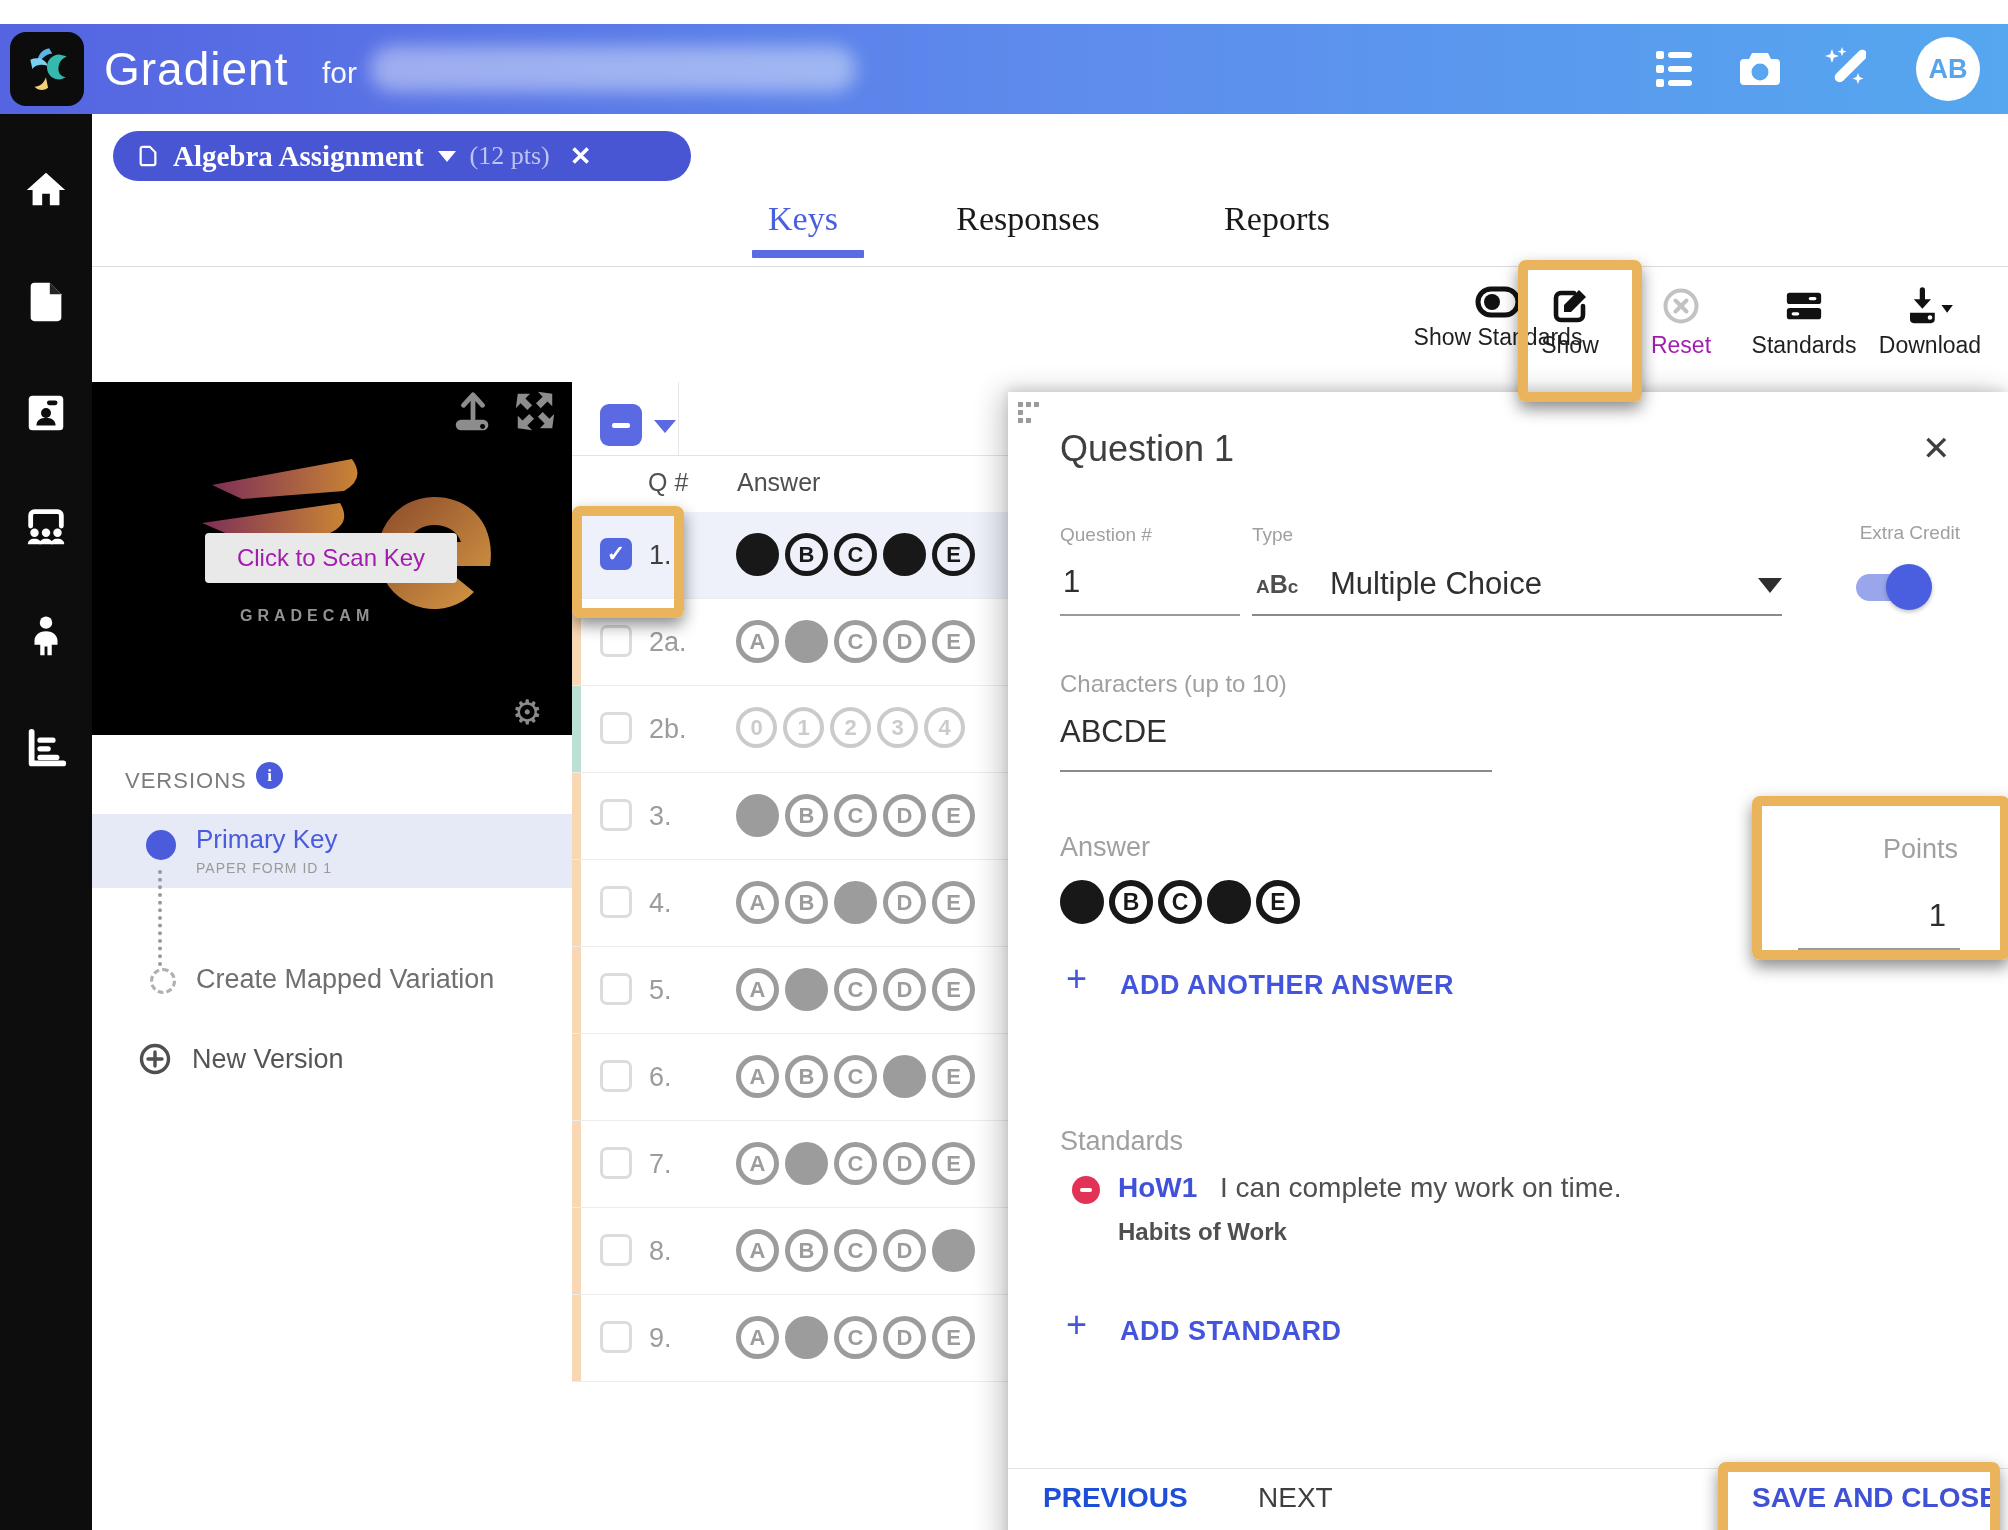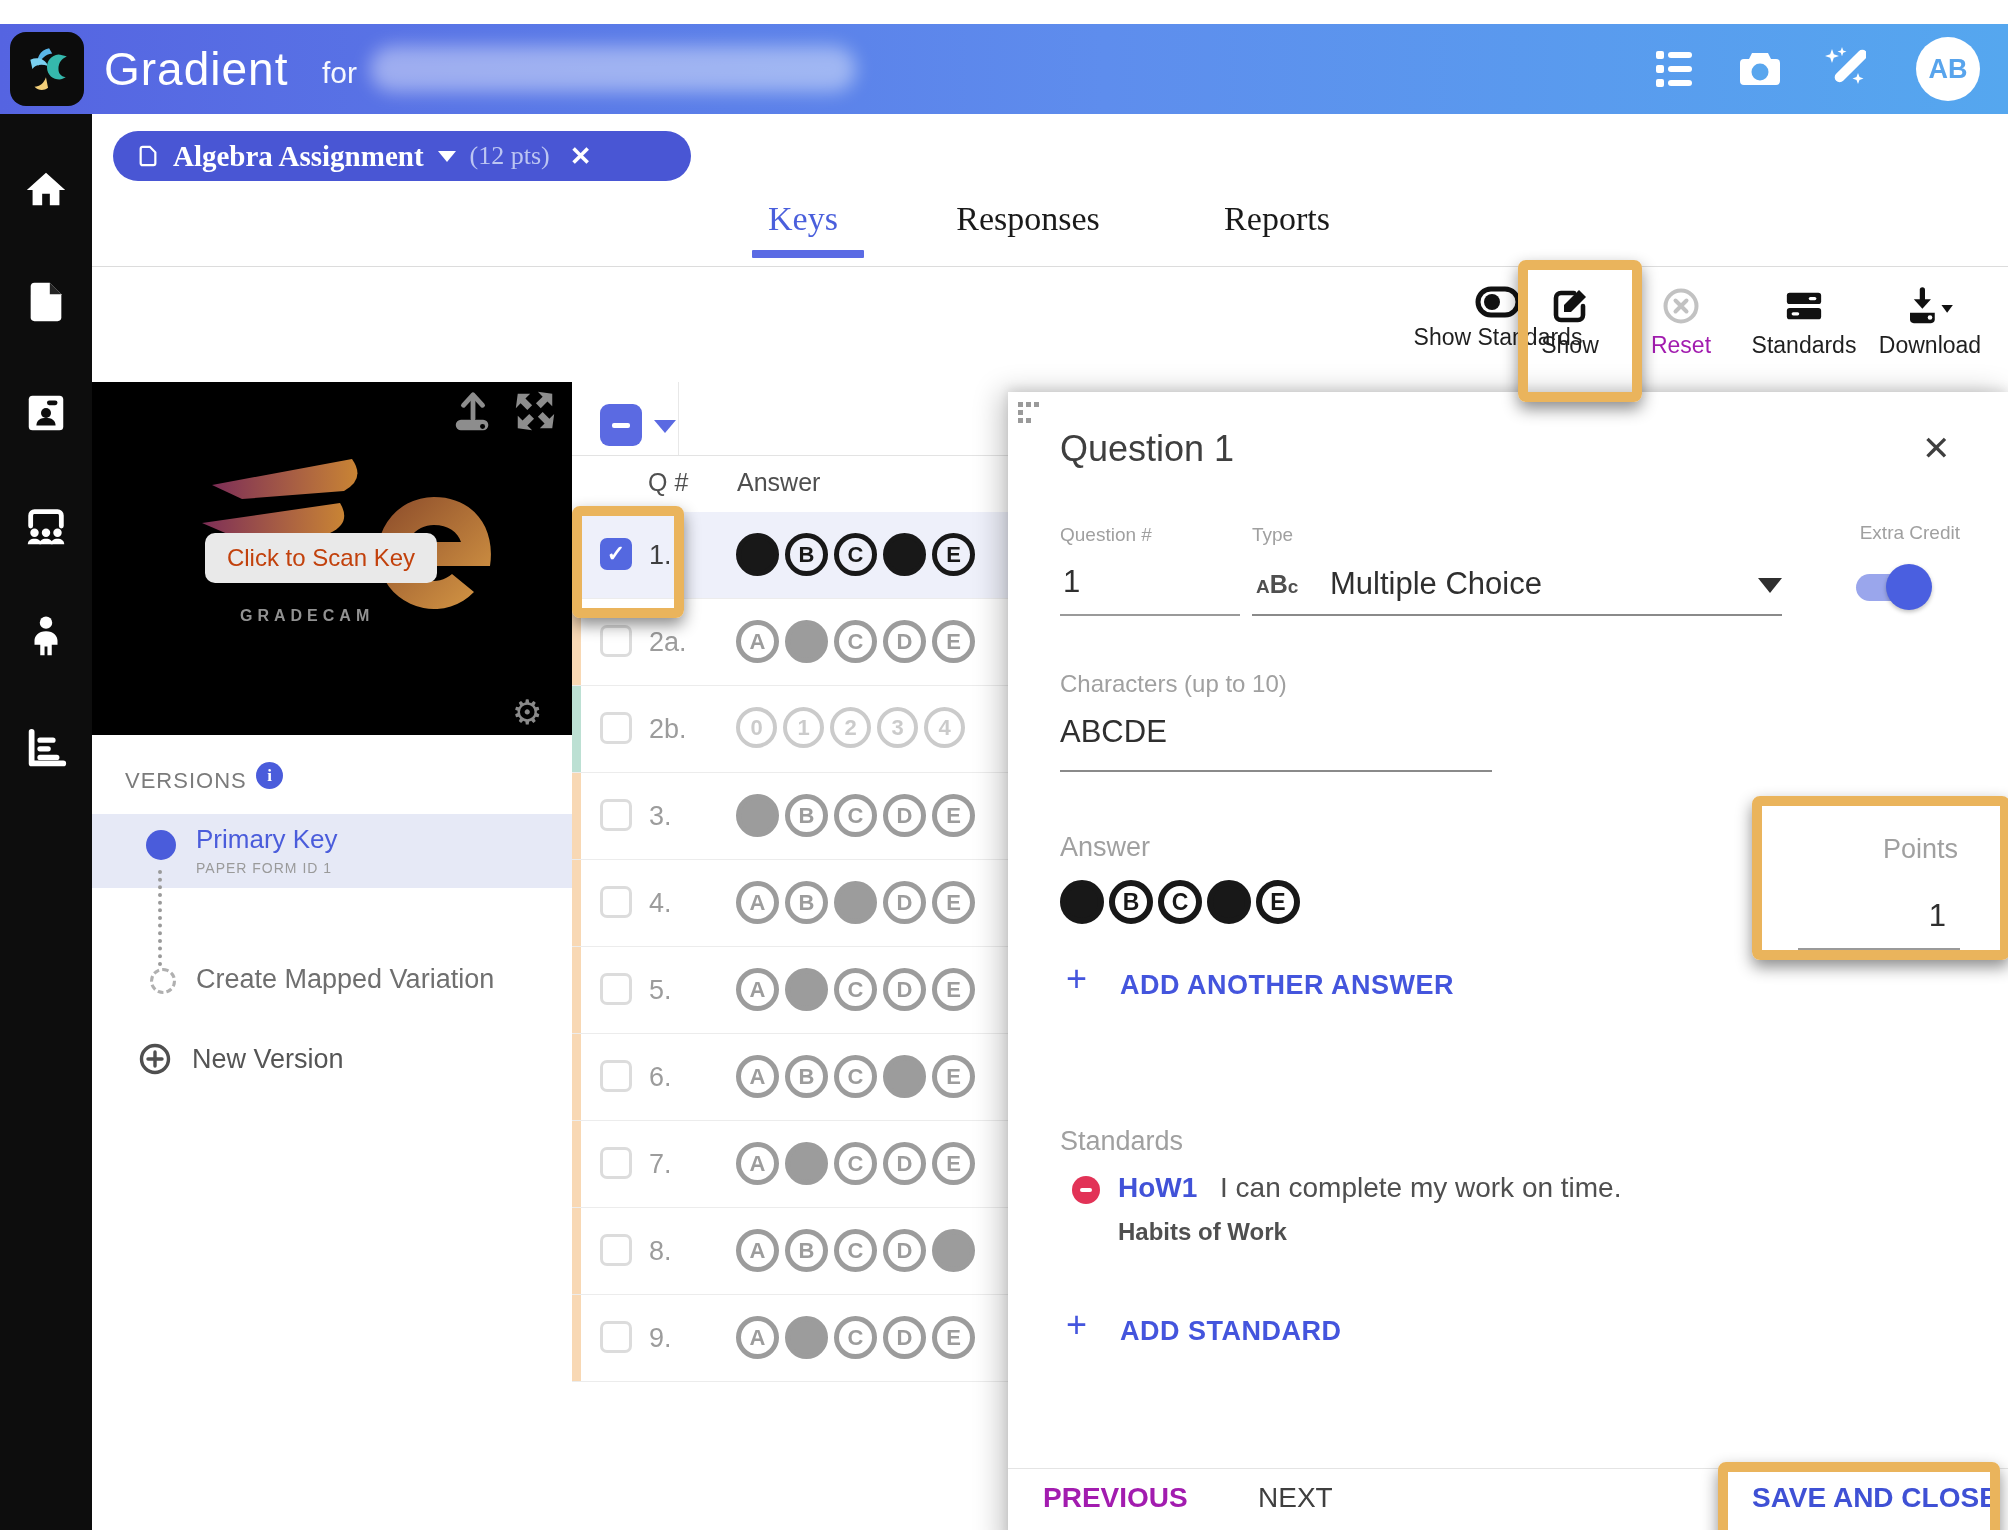--- a/index.html
+++ b/index.html
@@ -37,21 +37,21 @@
   
   .tool{top:262px;width:200px;transform:translateX(-50%);display:flex;flex-direction:column;align-items:center;gap:6px;}
   .tool-label{font-size:23px;color:#1f1f1f;white-space:nowrap;}
   .tool.disabled .tool-label{color:#a21caf;}
 
   
   .annot{border:10px solid #eab45c;border-radius:8px;box-shadow:0 7px 16px rgba(0,0,0,.45);pointer-events:none;z-index:50;}
 
   
   .camera{left:92px;top:358px;width:480px;height:353px;background:#000;overflow:hidden;}
-  .scan-pill{left:205px;top:509px;width:232px;height:50px;background:#e9e9e9;border-radius:10px;display:flex;align-items:center;justify-content:center;font-size:24px;color:#c2410c;z-index:5;}
+  .scan-pill{left:205px;top:509px;width:252px;height:50px;background:#e9e9e9;border-radius:4px;display:flex;align-items:center;justify-content:center;font-size:24px;color:#a21caf;z-index:5;}
   .gradecam-word{left:240px;top:583px;font-size:16px;font-weight:bold;letter-spacing:5px;color:#929292;z-index:5;}
   .gear{left:512px;top:668px;font-size:34px;color:#8a8a8a;z-index:5;}
 
   
   .versions-h{left:125px;top:744px;font-size:22px;color:#7b7b7b;letter-spacing:1px;}
   .info-dot{left:256px;top:738px;width:27px;height:27px;border-radius:50%;background:#4a5cdb;color:#fff;font-size:17px;font-weight:bold;display:flex;align-items:center;justify-content:center;font-family:"Liberation Serif",serif;}
   .ver-active{left:92px;top:790px;width:480px;height:74px;background:#e6e9f6;}
   .ver-dot{left:146px;top:806px;width:30px;height:30px;border-radius:50%;background:#4a5cdb;}
   .ver-primary{left:196px;top:800px;font-size:26px;color:#4a5cdb;}
   .ver-sub{left:196px;top:836px;font-size:14px;color:#9a9a9a;letter-spacing:1px;}
@@ -480,21 +480,21 @@
   <div class="abs std-minus">
       <i></i>
     </div>
   <div class="abs" style="left:1118px;top:1148px;font-size:28px;font-weight:bold;color:#4152d8;">HoW1</div>
   <div class="abs" style="left:1220px;top:1148px;font-size:28px;color:#4f4f4f;">I can complete my work on time.</div>
   <div class="abs" style="left:1118px;top:1194px;font-size:24px;font-weight:bold;color:#4f4f4f;">Habits of Work</div>
   <div class="abs plus" style="left:1066px;top:1280px;">+</div>
   <div class="abs blue-link" style="left:1120px;top:1292px;font-size:27px;">ADD STANDARD</div>
 
   <div class="abs m-footline"></div>
-  <div class="abs foot-btn" style="left:1043px;color:#a21caf;">PREVIOUS</div>
+  <div class="abs foot-btn" style="left:1043px;color:#1d4ed8;">PREVIOUS</div>
   <div class="abs foot-btn" style="left:1258px;color:#3f3f3f;font-weight:500;">NEXT</div>
   <div class="abs foot-btn" style="left:1752px;color:#3f51d5;">SAVE AND CLOSE</div>
 
   <div class="abs annot" style="left:1518px;top:236px;width:104px;height:122px;"></div>
   <div class="abs annot" style="left:572px;top:482px;width:92px;height:92px;"></div>
   <div class="abs annot" style="left:1752px;top:772px;width:238px;height:144px;"></div>
   <div class="abs annot" style="left:1718px;top:1438px;width:262px;height:84px;"></div>
 
 </div>
 

